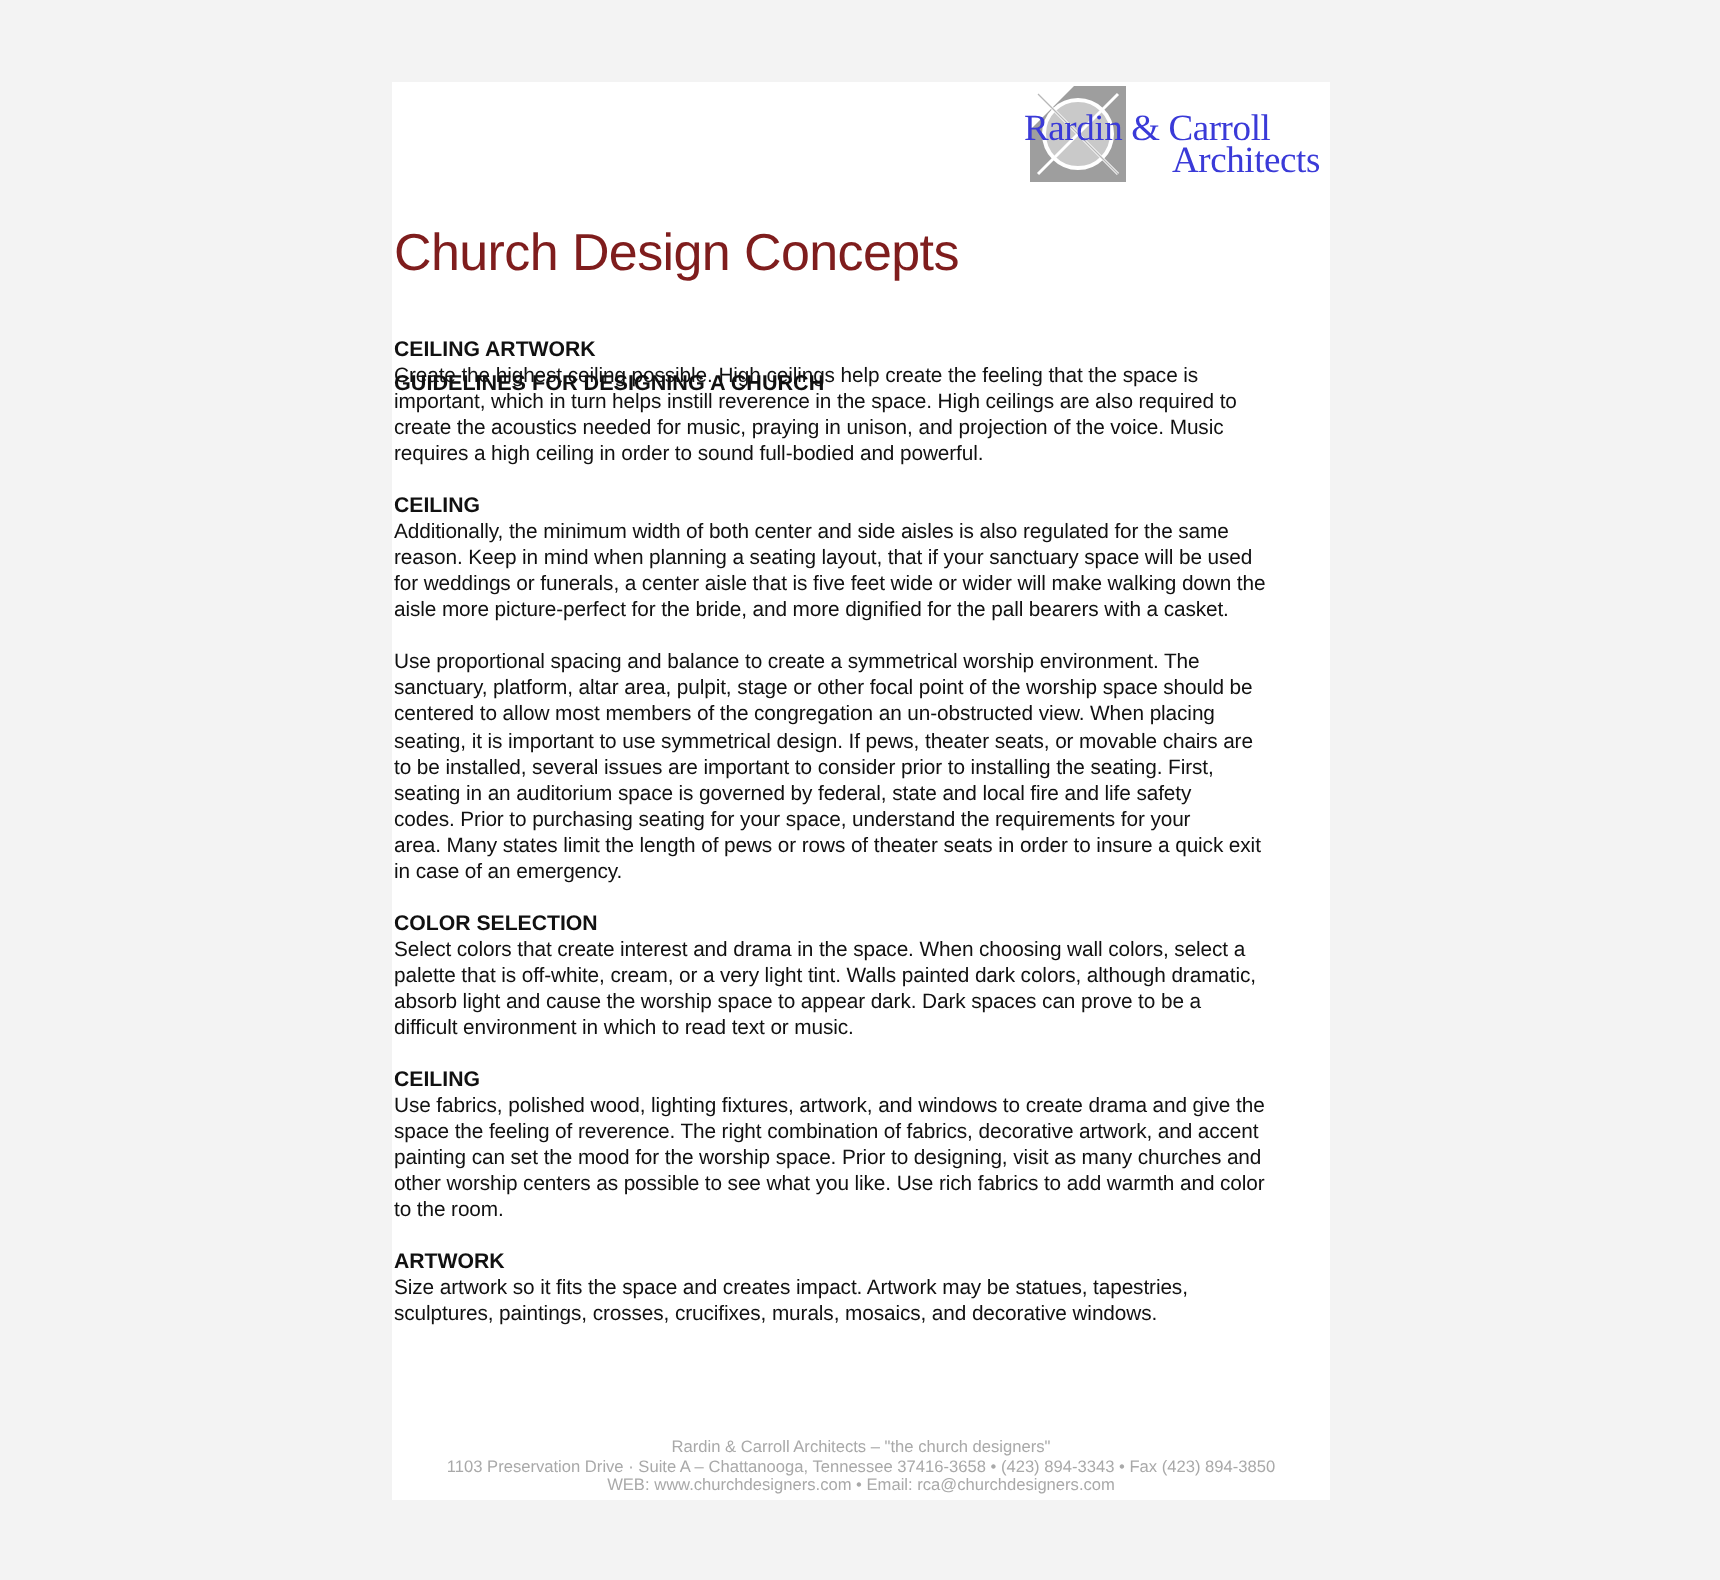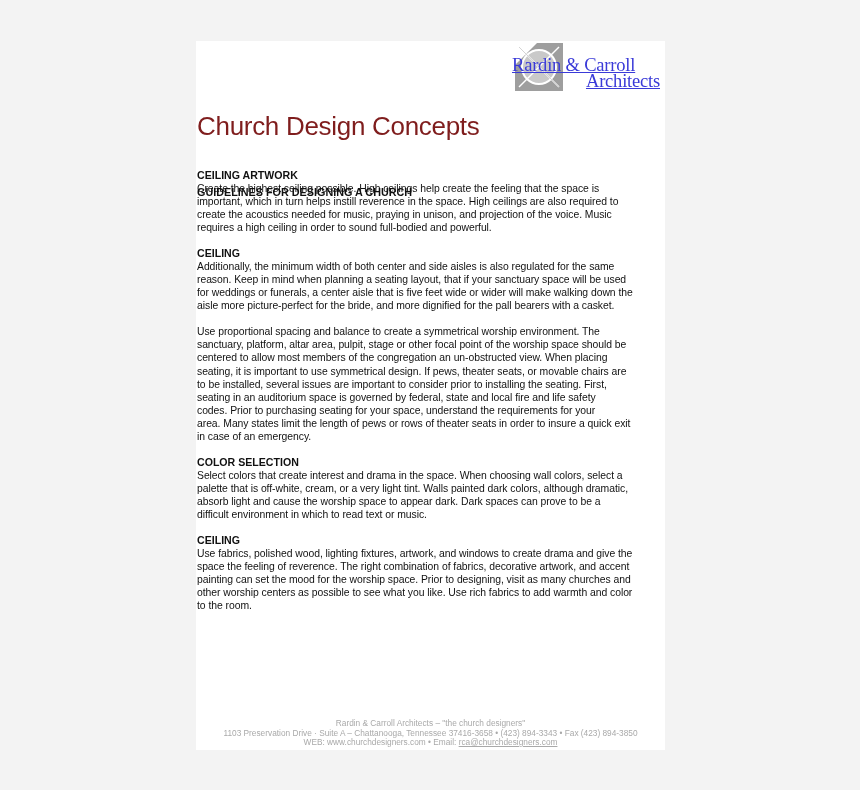--- a/index.html
+++ b/index.html
@@ -38,21 +38,20 @@
       position: absolute;
       left: 0;
       top: 14px;
       width: 152px;
       font-family: "Liberation Serif", serif;
       font-size: 18.5px;
       line-height: 16px;
       color: #3a3ad8;
       text-align: right;
       letter-spacing: -0.2px;
-      text-decoration: underline;
     }
     .logo-text .l1 { display: block; text-align: left; padding-left: 0px; }
     .logo-text .l2 { display: block; text-align: right; padding-right: 4px; }
     .title {
       position: absolute;
       left: 1px;
       top: 70px;
       font-size: 26px;
       line-height: 30px;
       color: #7f1d1d;
@@ -94,21 +93,21 @@
       position: absolute;
       left: 0;
       top: 678px;
       width: 469px;
       text-align: center;
       font-size: 8.3px;
       line-height: 9.5px;
       color: #a9a9a9;
       white-space: nowrap;
     }
-    .footer .email { text-decoration: underline; }
+    .footer .email { }
   </style>
 </head>
 <body>
 
 <div class="page">
 
   <div class="logo">
     <svg class="logo-mark" width="48" height="48" viewBox="0 0 48 48">
       <rect x="0" y="0" width="48" height="48" fill="#9e9e9e"></rect>
       <polygon points="0,0 22,0 0,22" fill="#ffffff"></polygon>
@@ -158,20 +157,25 @@
 difficult environment in which to read text or music.</p>
     </div>
     <div class="section">
       <h2>CEILING</h2>
       <p>Use fabrics, polished wood, lighting fixtures, artwork, and windows to create drama and give the
 space the feeling of reverence.  The right combination of fabrics, decorative artwork, and accent
 painting can set the mood for the worship space.  Prior to designing, visit as many churches and
 other worship centers as possible to see what you like. Use rich fabrics to add warmth and color
 to the room.</p>
     </div>
+    <div class="section">
+      <h2>ARTWORK</h2>
+      <p>Size artwork so it fits the space and creates impact.  Artwork may be statues, tapestries,
+sculptures, paintings, crosses, crucifixes, murals, mosaics, and decorative windows.</p>
+    </div>
   </div>
 
   <div class="footer">
     <div>Rardin &amp; Carroll Architects – "the church designers"</div>
     <div>1103 Preservation Drive · Suite A – Chattanooga, Tennessee 37416-3658 • (423) 894-3343 • Fax (423) 894-3850</div>
     <div><span>WEB: www.churchdesigners.com • Email: </span><span class="email">rca@churchdesigners.com</span></div>
   </div>
 
 </div>
 

